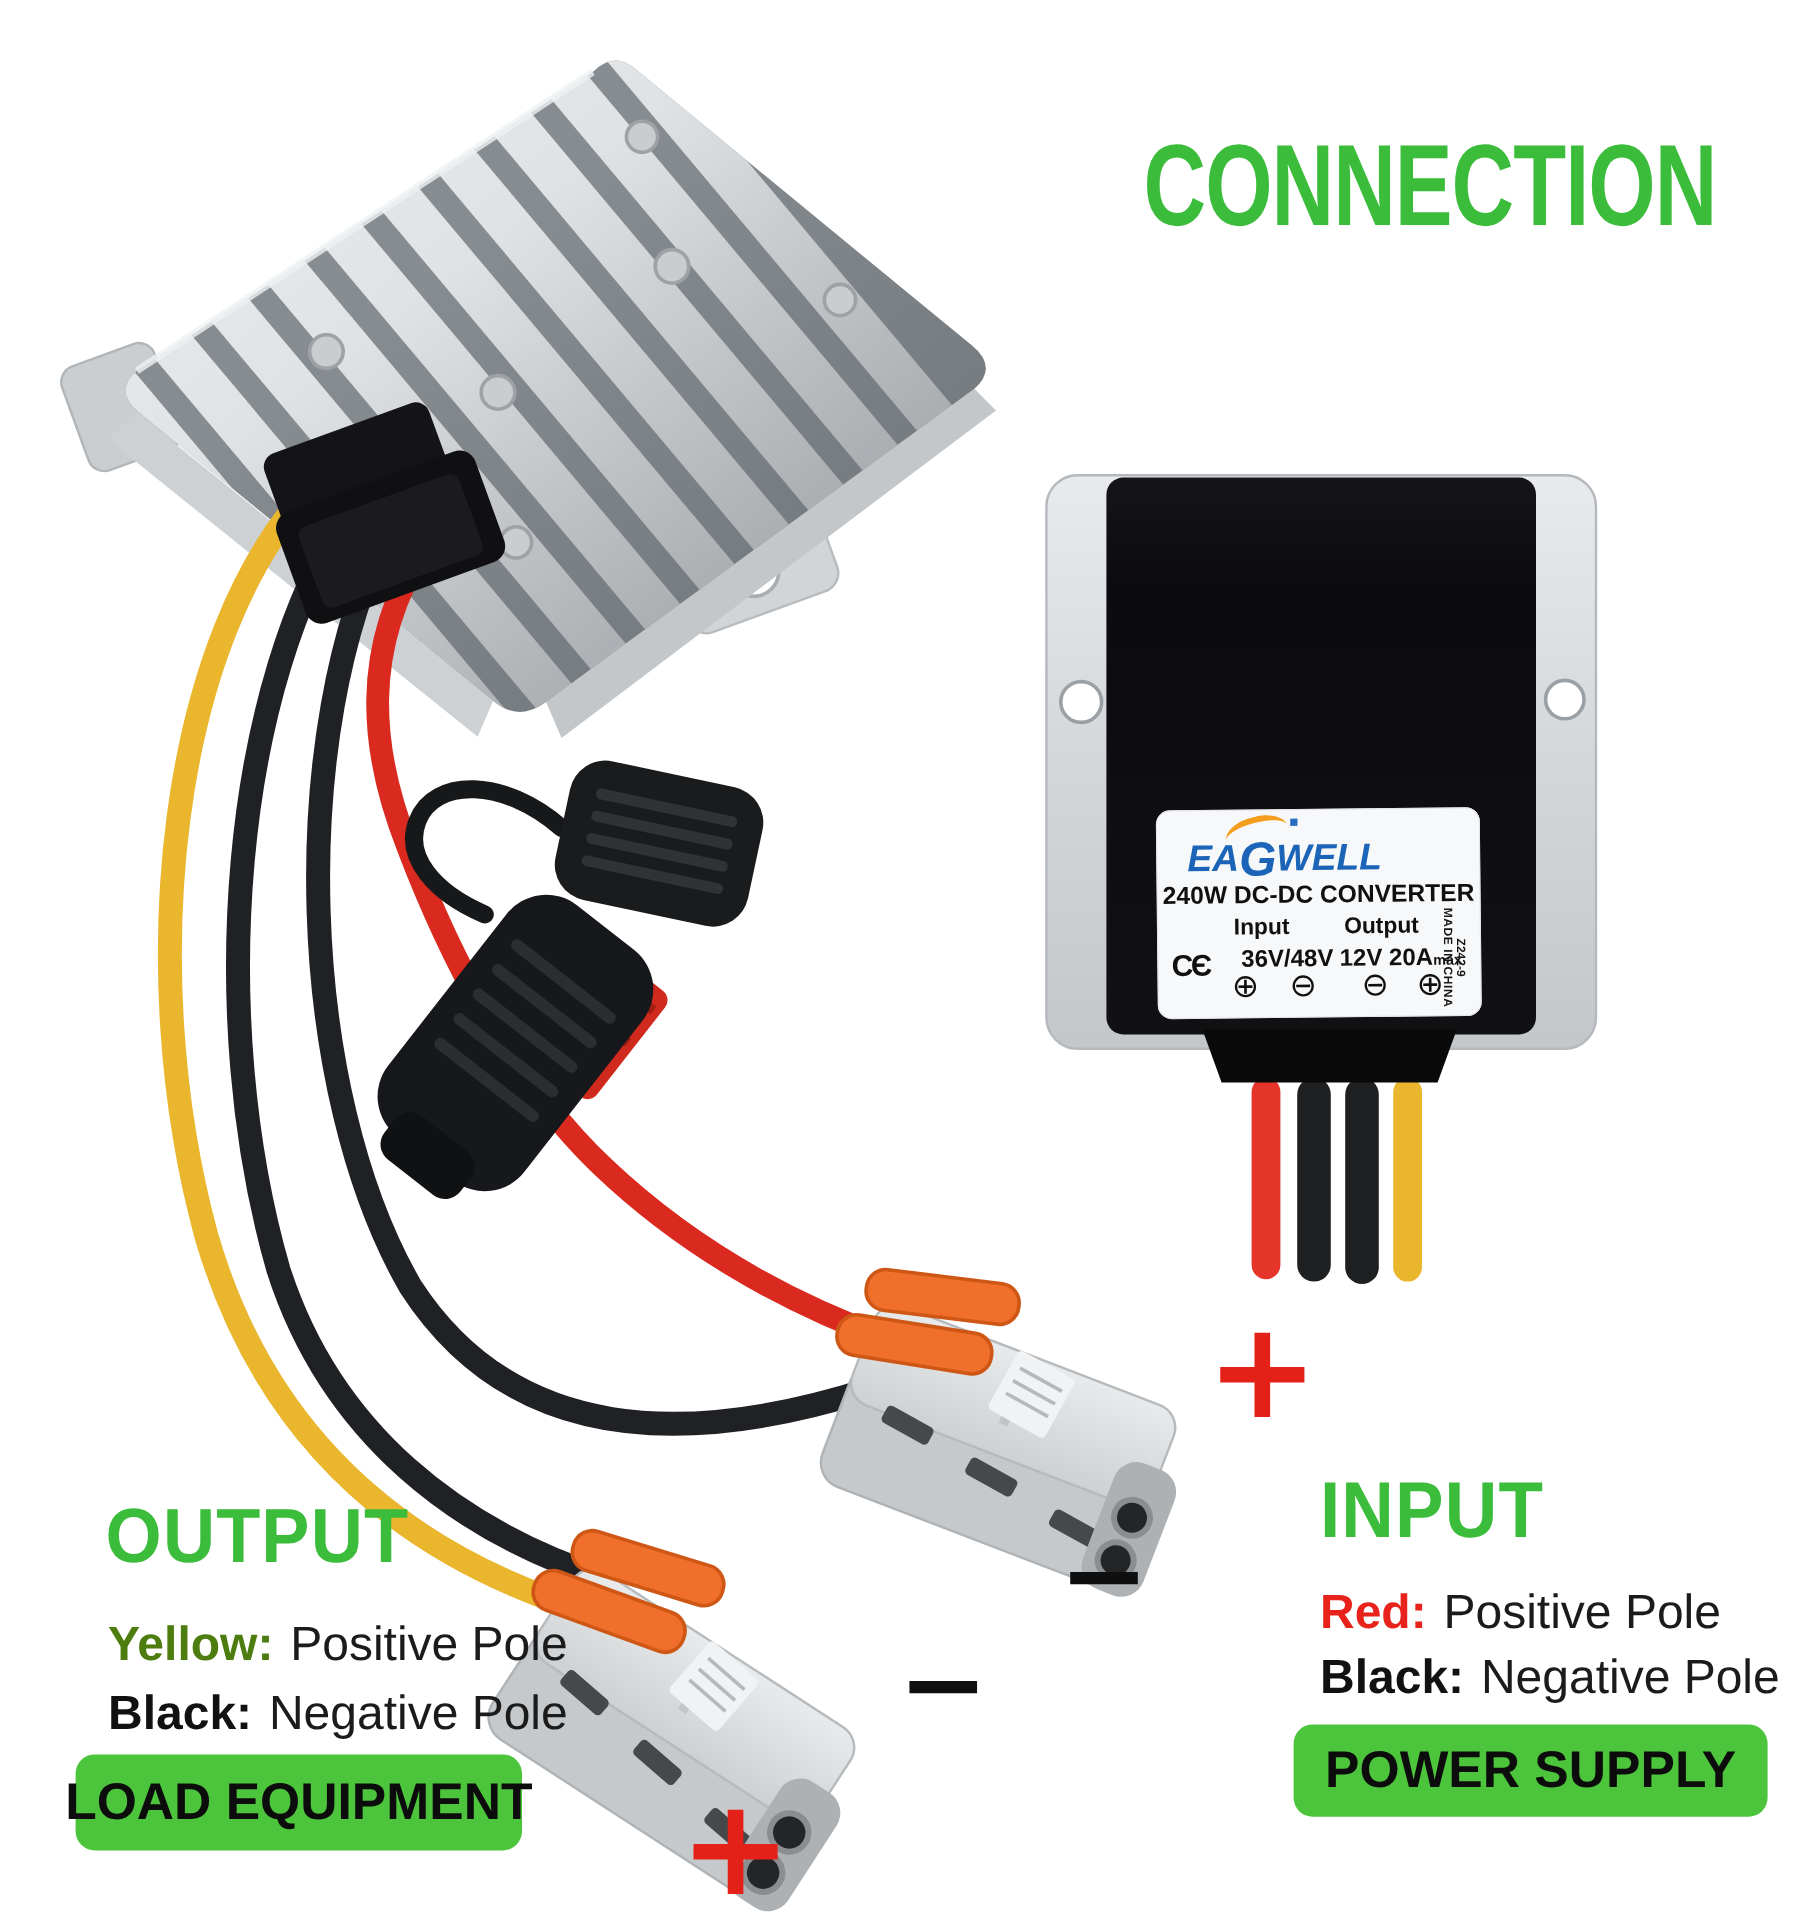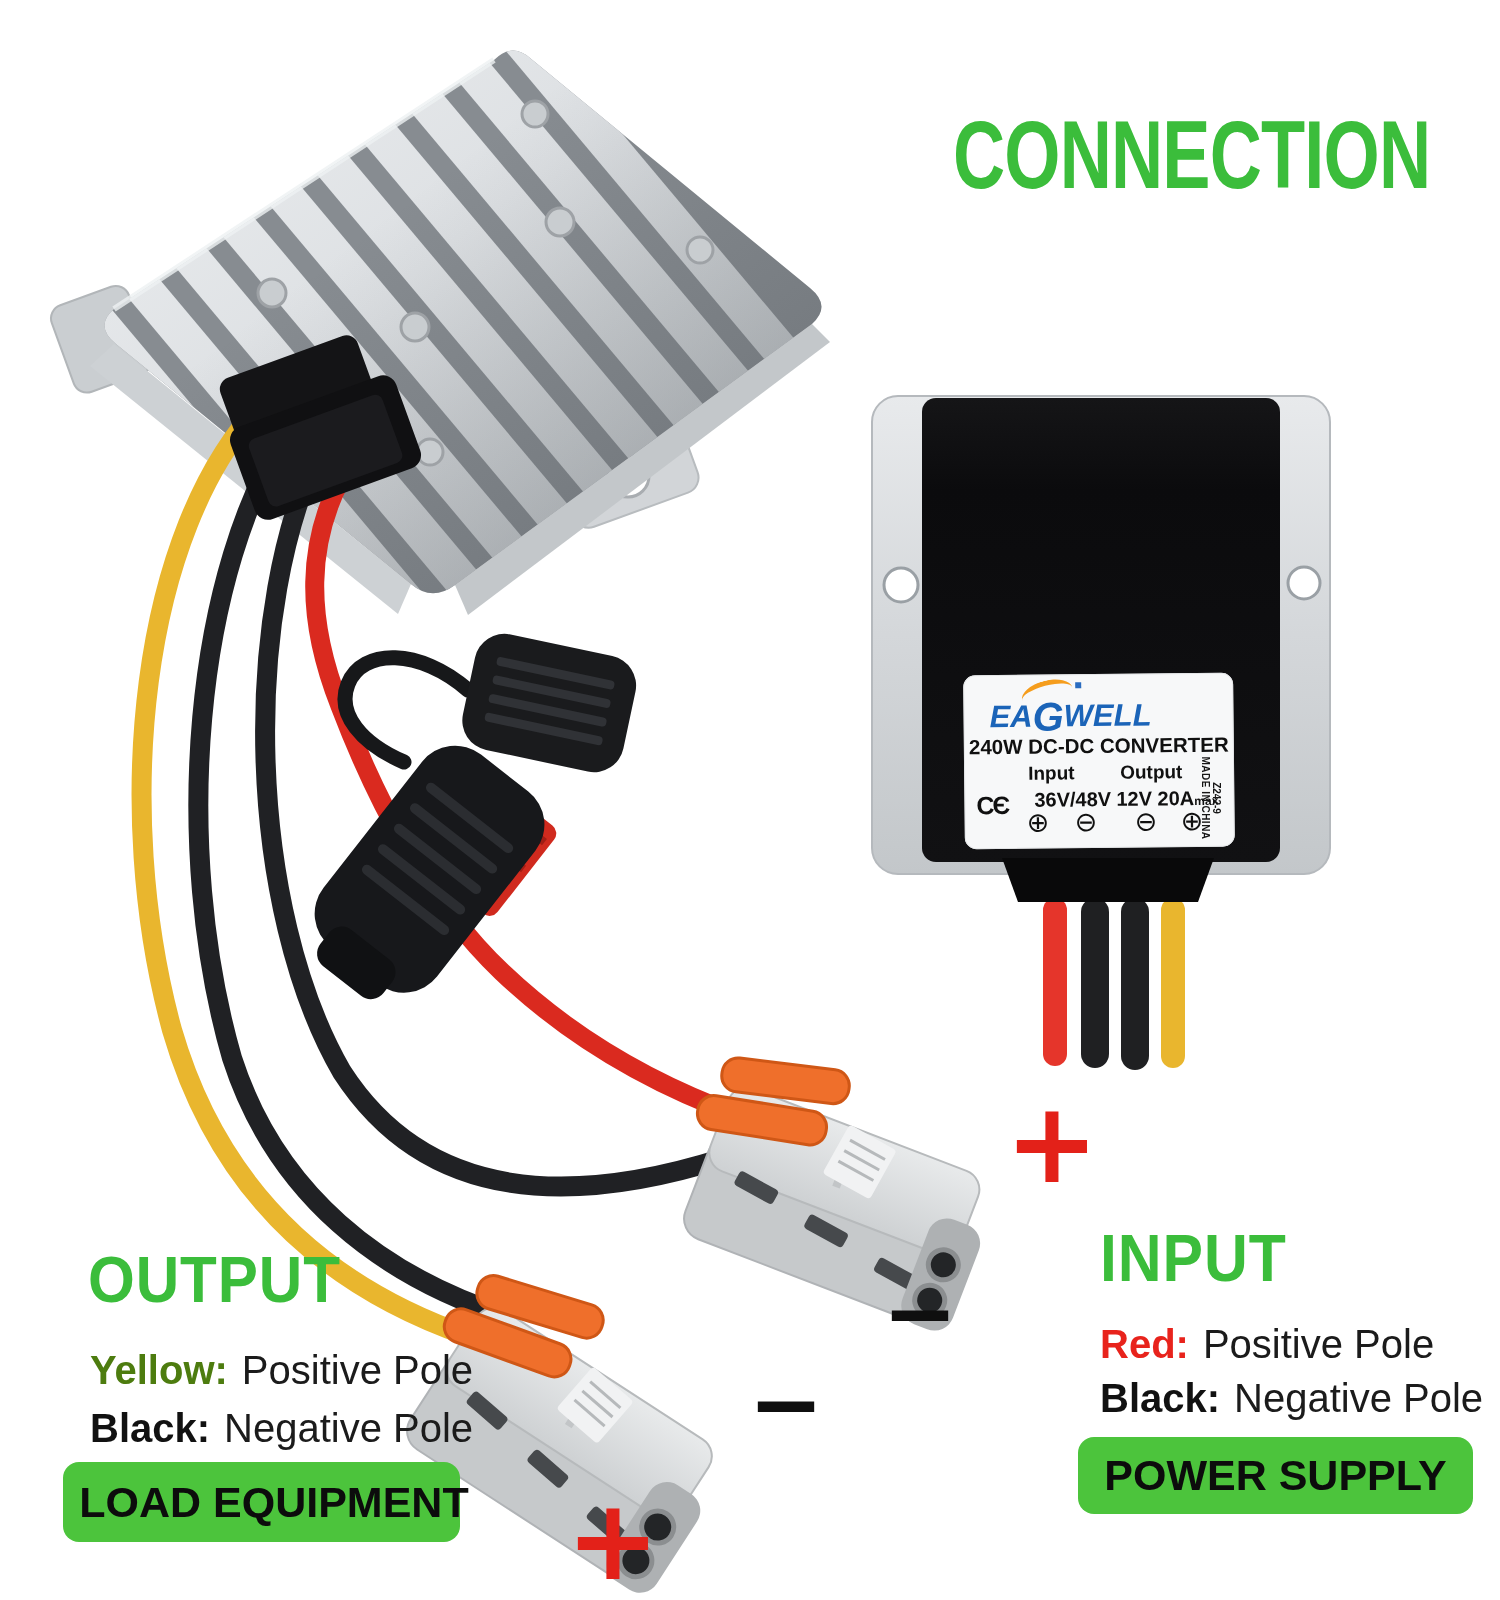--- a/index.html
+++ b/index.html
@@ -32,21 +32,21 @@
   .lbl-yellow{color:#4d7c0f;}
   .lbl-red{color:#e8231c;text-align:center;}
   .lbl-black{color:#111111;}
 
   
   .green-btn{
     background:#4cc43c;border-radius:16px;color:#0c0c0c;
     font-weight:700;font-size:43px;display:flex;align-items:center;justify-content:center;
     white-space:nowrap;
   }
-  .load-btn{left:63px;top:1462px;width:372px;height:80px;padding-left:25px;}
+  .load-btn{left:63px;top:1462px;width:372px;height:80px;}
   .power-btn{left:1078px;top:1437px;width:395px;height:77px;}
 
   
   .marker{display:flex;align-items:center;justify-content:center;white-space:nowrap;}
   .plus{color:#e32119;font-size:112px;font-weight:600;font-family:"DejaVu Sans",sans-serif;}
   .minus{color:#0f0f0f;font-size:90px;font-weight:900;font-family:"DejaVu Sans",sans-serif;}
   .m-plus-in{left:1002px;top:1085px;width:100px;height:115px;}
   .m-minus-in{left:880px;top:1272px;width:80px;height:80px;}
   .m-minus-out{left:746px;top:1363px;width:80px;height:80px;}
   .m-plus-out{left:563px;top:1482px;width:100px;height:115px;}

